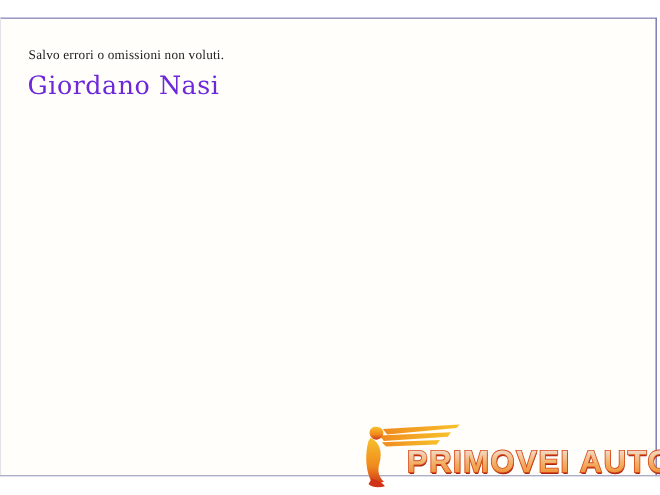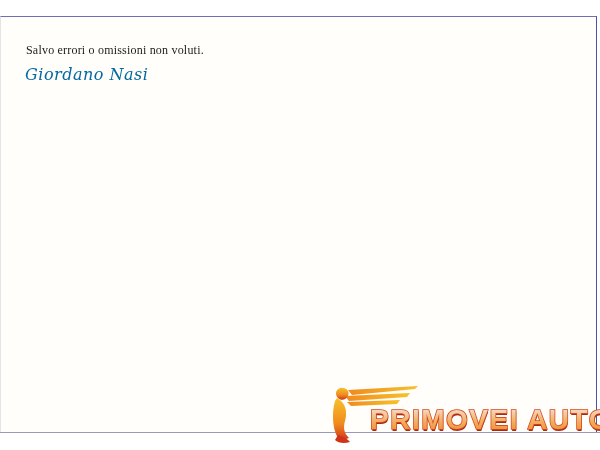--- a/index.html
+++ b/index.html
@@ -40,23 +40,22 @@
     font-size: 12px;
     color: #1c1c1c;
     letter-spacing: 0.2px;
   }
   .signature {
     position: absolute;
     left: 24px;
     top: 48px;  
     margin: 0;
     font-family: "DejaVu Serif", "Liberation Serif", serif;
-    font-style: italic;
-    font-size: 16px;
-    color: #0369a1;
+    font-size: 23px;
+    color: #6d28d9;
     letter-spacing: 0.5px;
   }
   .footer-line {
     position: absolute;
     left: 0;
     top: 432px;
     width: 600px;
     height: 1px;
     background: #9a9ab8;
     z-index: 1;

